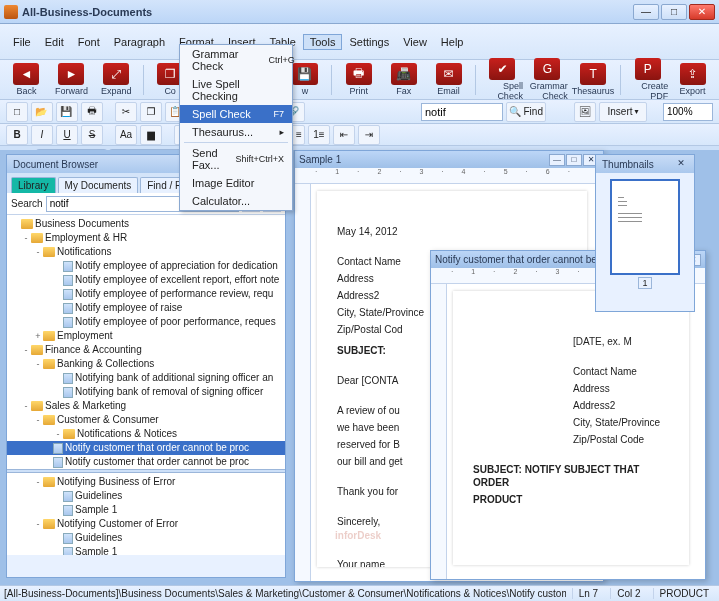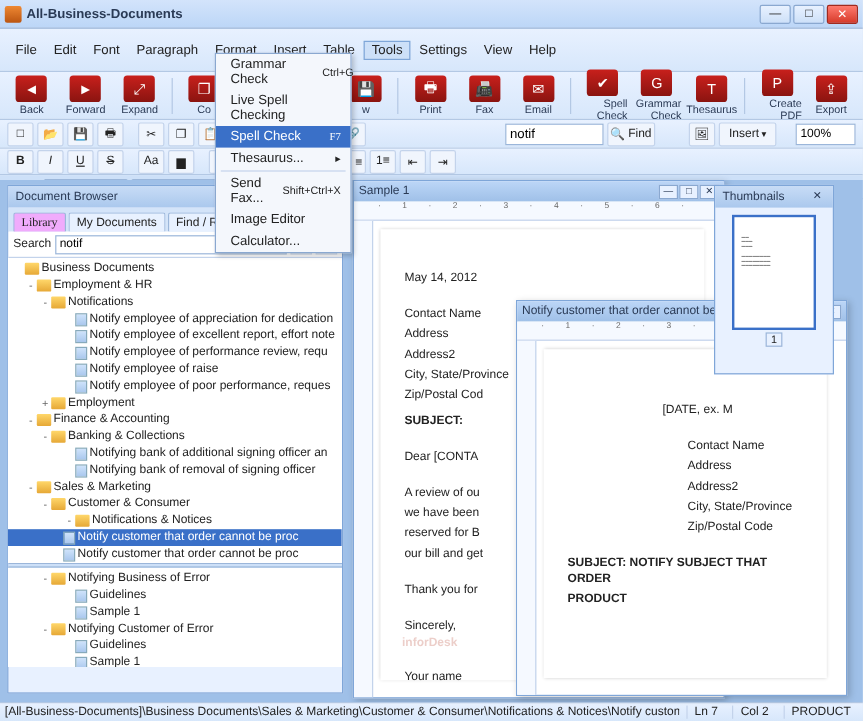--- a/index.html
+++ b/index.html
@@ -51,21 +51,21 @@
 
 
 .workspace { position: absolute; top: 150px; left: 0; right: 0; bottom: 16px; background: #9fc0e8; }
 
 
 .docbrowser { position: absolute; top: 4px; left: 6px; width: 280px; height: 424px; background: #e8f1ff; border: 1px solid #7fa6d8; }
 .panel-title { height: 18px; background: linear-gradient(#c8dcf6,#aac8ed); padding: 2px 6px; font-size: 10px; color: #2a3a55; display: flex; align-items: center; justify-content: space-between; }
 .panel-close { width: 14px; height: 12px; font-size: 9px; text-align: center; }
 .browser-tabs { height: 20px; display: flex; align-items: flex-end; padding: 2px 4px 0; gap: 2px; background: #d4e4f9; }
 .btab { padding: 2px 6px; background: #e8f1ff; border: 1px solid #9bb6da; border-bottom: none; font-size: 10px; border-radius: 2px 2px 0 0; }
-.btab.active { background: #f0abfc; font-family: Liberation Serif, serif; }
+.btab.active { background: #14b8a6; }
 .searchrow { height: 22px; display: flex; align-items: center; padding: 2px 4px; gap: 3px; background: #fff; border-bottom: 1px solid #c3d3eb; }
 .searchrow .lbl { font-size: 10px; }
 .searchrow input { flex: 1; height: 16px; border: 1px solid #9bb6da; font-size: 10px; padding: 0 3px; }
 .navbtn { width: 18px; height: 16px; border: 1px solid #c3d3eb; font-size: 9px; display: flex; align-items: center; justify-content: center; }
 .tree { height: 334px; overflow-y: auto; background: #fff; font-size: 10px; line-height: 14px; padding: 2px 0; }
 .tree-item { display: flex; align-items: center; padding: 0 4px; white-space: nowrap; overflow: hidden; }
 .tree-item.sel { background: #3a70c8; color: #fff; }
 .tree-item .exp { width: 10px; font-size: 9px; text-align: center; color: #666; }
 .tree-item .fold { width: 12px; height: 10px; display: inline-block; margin-right: 2px; }
 .fold.folder { background: linear-gradient(#ffd76a,#e6a836); border-radius: 1px; }
@@ -129,21 +129,21 @@
 <div class="dropdown" id="dropdown">
     <div class="dd-item">
       <span>Grammar Check</span>
       <span style="font-size: 9px; margin-left: 30px;">Ctrl+G</span>
     </div>
     <div class="dd-item">
       <span>Live Spell Checking</span>
     </div>
     <div class="dd-item sel">
       <span>Spell Check</span>
-      <span style="font-size: 9px; font-family: Liberation Serif, serif;">F7</span>
+      <span style="font-size: 9px;">F7</span>
     </div>
     <div class="dd-item dd-arrow">
       <span>Thesaurus...</span>
     </div>
     <div class="dd-sep"></div>
     <div class="dd-item">
       <span>Send Fax...</span>
       <span style="font-size: 9px;">Shift+Ctrl+X</span>
     </div>
     <div class="dd-item">
@@ -485,21 +485,21 @@
       <span class="t">Notify customer that order cannot be proce</span>
       <div class="mdi-ctrls">
         <div class="mdi-btn">—</div>
         <div class="mdi-btn">□</div>
         <div class="mdi-btn">✕</div>
       </div>
     </div>
     <div class="ruler-h">· 1 · 2 · 3 · 4 ·</div>
     <div class="ruler-v"></div>
     <div class="page">
-      <p style="margin-top:30px;margin-left:79px">[DATE, ex. M</p>
+      <p style="margin-top:30px;margin-left:100px">[DATE, ex. M</p>
       <br>
       <div style="margin-left:100px">
       <p>Contact Name</p>
       <p>Address</p>
       <p>Address2</p>
       <p>City, State/Province</p>
       <p>Zip/Postal Code</p>
       </div>
       <br>
       <p style="font-weight:bold">SUBJECT: NOTIFY SUBJECT THAT ORDER</p>

